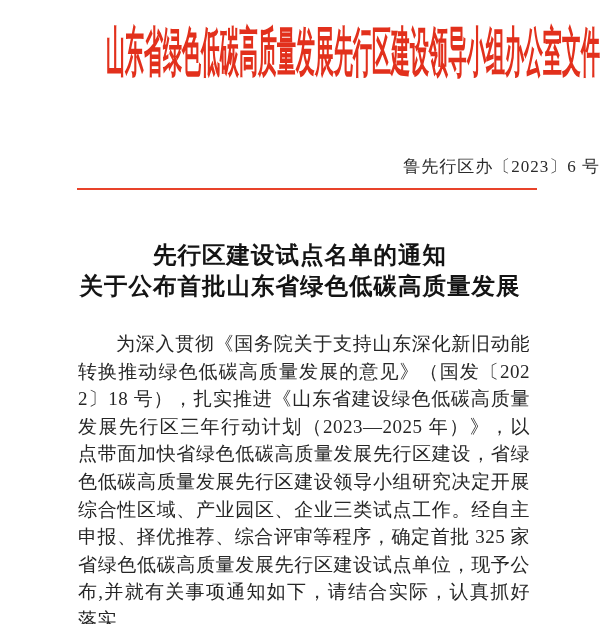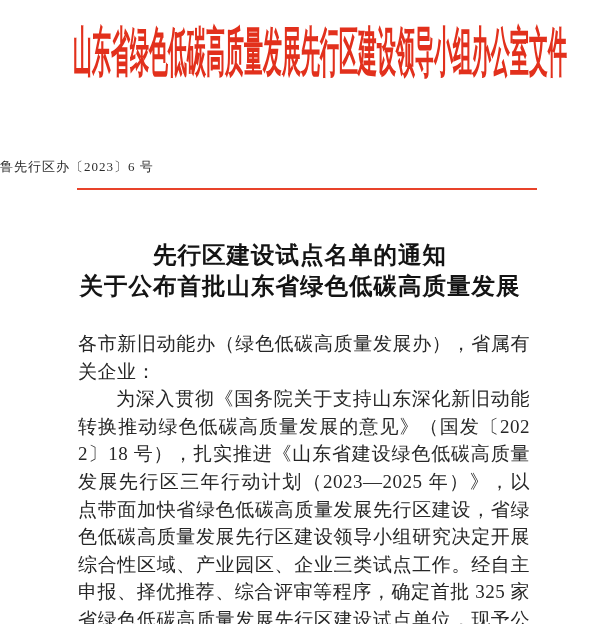--- a/index.html
+++ b/index.html
@@ -21,41 +21,41 @@
     position: relative;
     width: 600px;
     height: 624px;
     background: var(--page-bg);
   }
   
   .header-wrap {
     height: 78px;
     display: flex;
     align-items: flex-end;
-    justify-content: center;
+    justify-content: flex-end;
     overflow: visible;
     margin-left: 40px;
   }
   .header-title {
     font-size: 19px;
     line-height: 19px;
     font-weight: 700;
     color: var(--header-red);
     white-space: nowrap;
     letter-spacing: 0px;
     transform: scaleY(2.8);
     transform-origin: bottom center;
     font-family: "Liberation Serif", "DejaVu Serif", serif;
   }
   .doc-number {
     margin-top: 80px;
-    font-size: 13px;
+    font-size: 17px;
     line-height: 17px;
     letter-spacing: 1px;
-    text-align: left;
+    text-align: right;
     color: #2b2b2b;
   }
   .red-rule {
     margin-top: 13px;
     margin-left: 77px;
     width: 460px;
     height: 2px;
     background: var(--rule-red);
   }
   .doc-title {
@@ -95,17 +95,16 @@
   <div class="doc-number">鲁先行区办〔2023〕6 号</div>
 
   <div class="red-rule"></div>
 
   <h1 class="doc-title">
     <span>先行区建设试点名单的通知</span>
     <span>关于公布首批山东省绿色低碳高质量发展</span>
   </h1>
 
   <div class="body-text">
-    <p class="salutation">各市新旧动能办（绿色低碳高质量发展办），省属有关企业：</p>
     <p class="para">为深入贯彻《国务院关于支持山东深化新旧动能转换推动绿色低碳高质量发展的意见》（国发〔2022〕18 号），扎实推进《山东省建设绿色低碳高质量发展先行区三年行动计划（2023—2025 年）》，以点带面加快省绿色低碳高质量发展先行区建设，省绿色低碳高质量发展先行区建设领导小组研究决定开展综合性区域、产业园区、企业三类试点工作。经自主申报、择优推荐、综合评审等程序，确定首批 325 家省绿色低碳高质量发展先行区建设试点单位，现予公布,并就有关事项通知如下，请结合实际，认真抓好落实。</p>
   </div>
 
 </div>
 
 </body></html>

